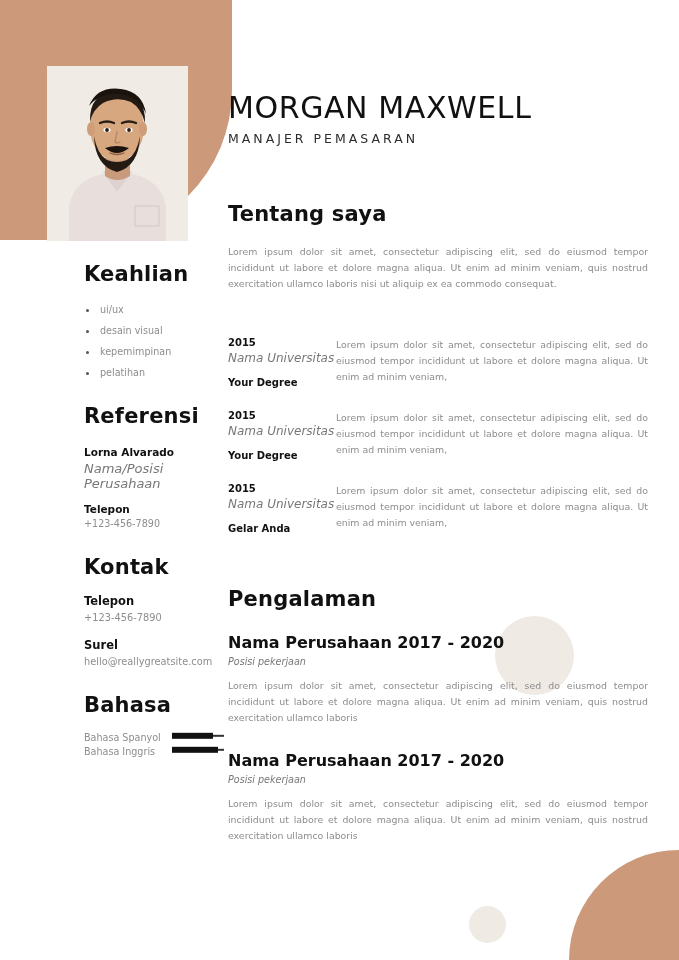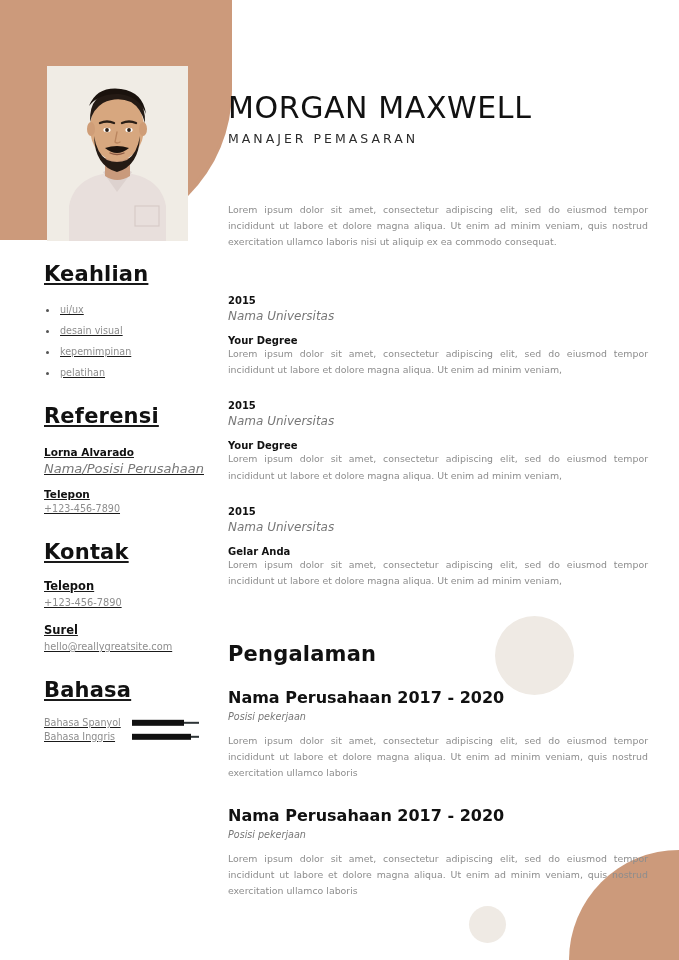--- a/index.html
+++ b/index.html
@@ -47,22 +47,22 @@
   .photo-frame {
     position:absolute; left:47px; top:66px;
     width:141px; height:175px;
     background:#efece6;
     overflow:hidden;
   }
   .photo-frame svg { display:block; width:141px; height:175px; }
 
   
   .sidebar {
-    position:absolute; left:0; top:262px; width:220px;
-    padding-left:44px; padding-right:12px;text-decoration:underline;
+    position:absolute; left:16px; top:262px; width:220px;
+    padding-left:68px; padding-right:12px;
   }
   .main {
     position:absolute; left:228px; top:92px; width:420px;
   }
 
   
   .name {
     font-size:30px; font-weight:normal; letter-spacing:0.6px;
     line-height:1.05; color:#111;
   }
@@ -81,21 +81,21 @@
     text-align:justify;
   }
 
   
   .about { margin-top:56px; }
   .about .body-text { margin-top:18px; }
 
   
   .edu { margin-top:45px; }
   .edu-list { margin-top:22px; }
-  .edu-row { display:flex; margin-bottom:22px;flex-direction:column; }
+  .edu-row { display:flex; margin-bottom:22px; }
   .edu-left { width:108px; flex:none; }
   .edu-year { font-size:10px; font-weight:bold; color:#111; }
   .edu-uni  { font-size:12px; font-style:italic; color:#777; margin-top:3px; }
   .edu-deg  { font-size:10px; font-weight:bold; color:#111; margin-top:12px; }
   .edu-desc { flex:1; font-size:9.4px; color:#8d8d8d; line-height:1.72; text-align:justify; }
 
   
   .exp { margin-top:53px; }
   .exp-list { margin-top:22px; }
   .exp-item { margin-bottom:24px; }
@@ -119,21 +119,21 @@
   .ref-label { font-size:10.5px; font-weight:bold; color:#111; margin-top:12px; }
   .ref-val   { font-size:9.6px; color:#8d8d8d; margin-top:3px; }
 
   .ct-label { font-size:11.5px; font-weight:bold; color:#111; }
   .ct-val   { font-size:9.8px; color:#8d8d8d; margin-top:4px; }
   .ct-item  { margin-top:15px; }
 
   
   .lang-list { margin-top:15px; }
   .lang-row {
-    display:flex; align-items:center; margin-bottom:3px;
+    display:flex; margin-bottom:3px;
   }
   .lang-name { font-size:9.6px; color:#8d8d8d; width:88px; flex:none; }
   .lang-bar {
     position:relative; width:67px; height:7px;
     display:flex; align-items:center;
   }
   .lang-track {
     position:absolute; left:0; top:50%; transform:translateY(-50%);
     width:100%; height:2.4px; background:#2e3537;
   }
@@ -190,20 +190,21 @@
   </div>
 
   <div class="main">
 
     <div>
       <div class="name">MORGAN MAXWELL</div>
       <div class="role">MANAJER PEMASARAN</div>
     </div>
 
     <div class="about">
+      <div class="sec-main">Tentang saya</div>
       <div class="body-text">Lorem ipsum dolor sit amet, consectetur adipiscing elit, sed do eiusmod tempor incididunt ut labore et dolore magna aliqua. Ut enim ad minim veniam, quis nostrud exercitation ullamco laboris nisi ut aliquip ex ea commodo consequat.</div>
     </div>
 
     <div class="edu">
       <div class="edu-list">
 
         <div class="edu-row">
           <div class="edu-left">
             <div class="edu-year">2015</div>
             <div class="edu-uni">Nama Universitas</div>

